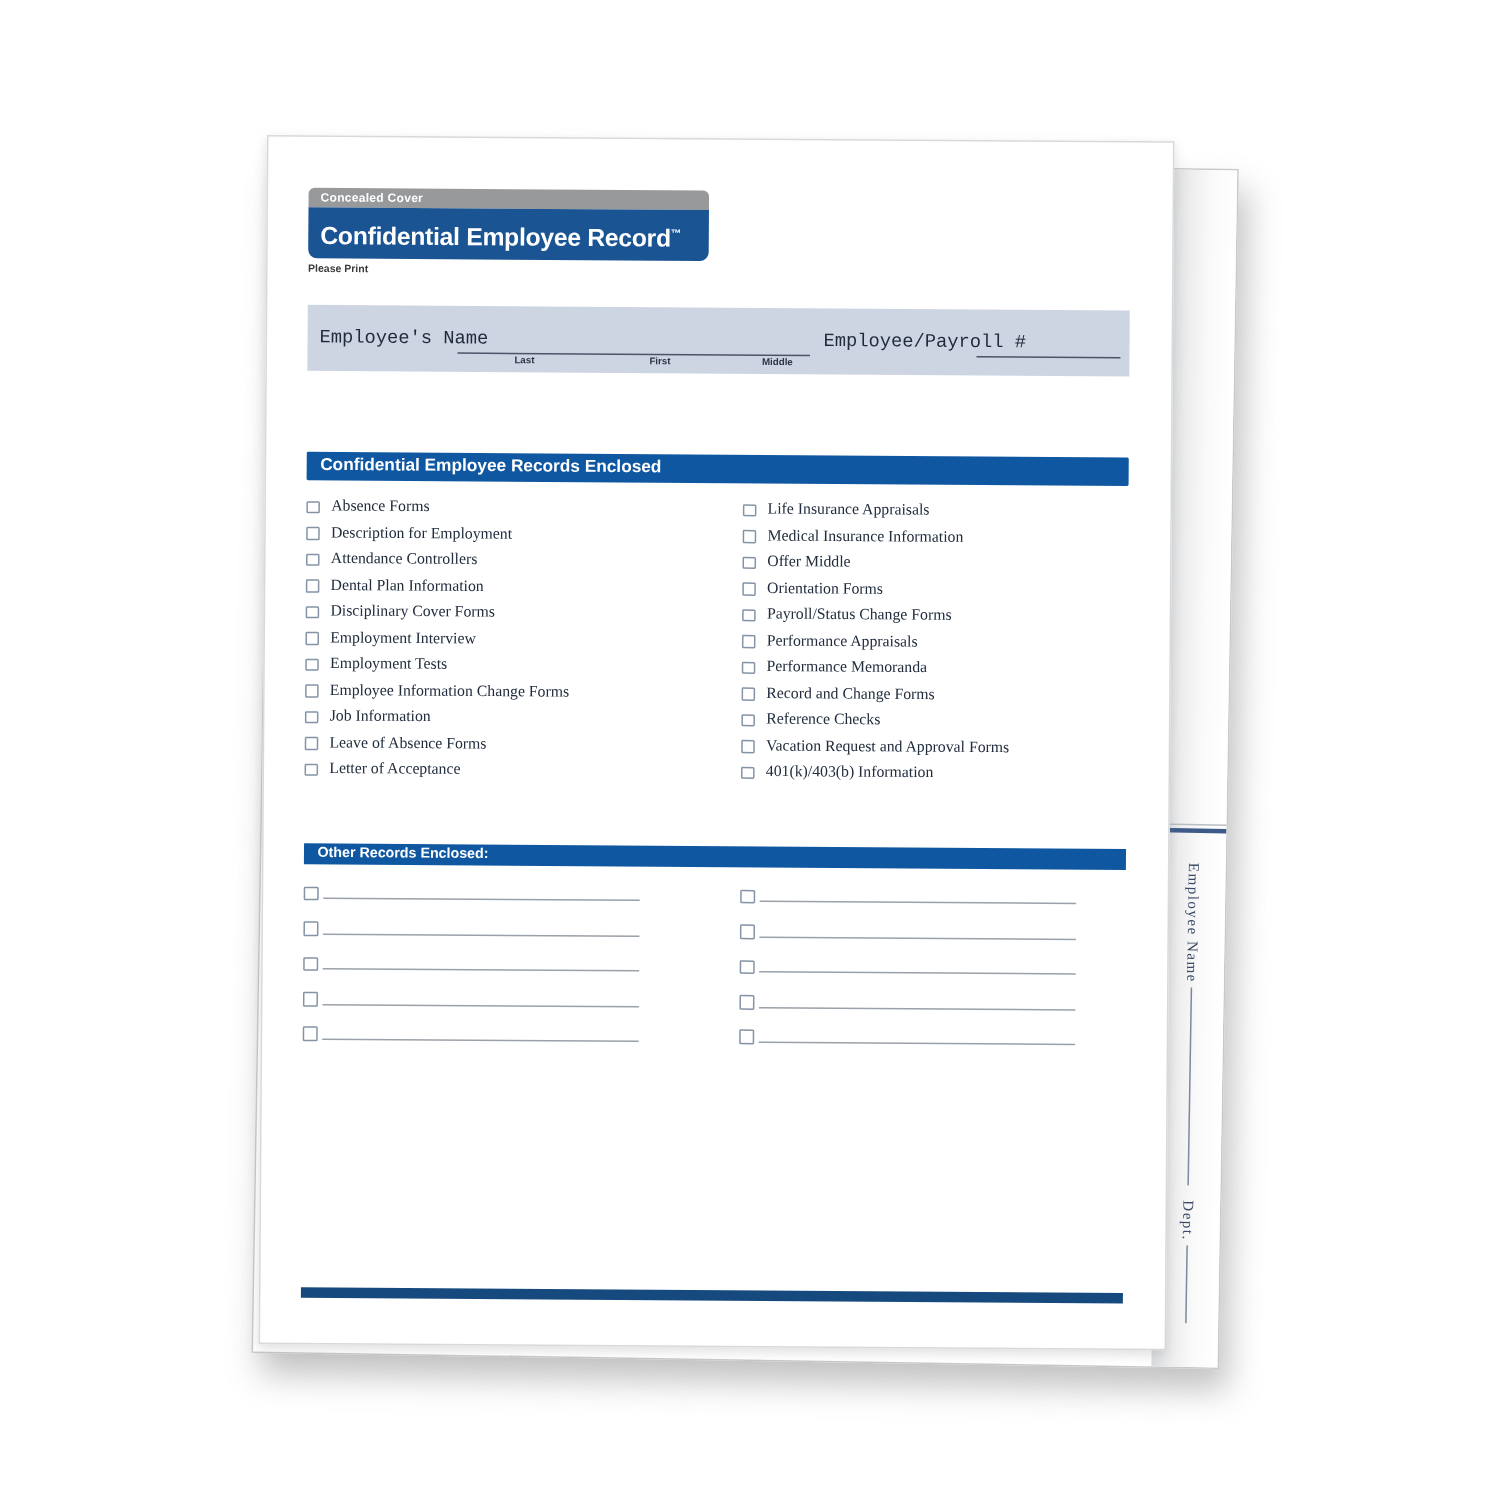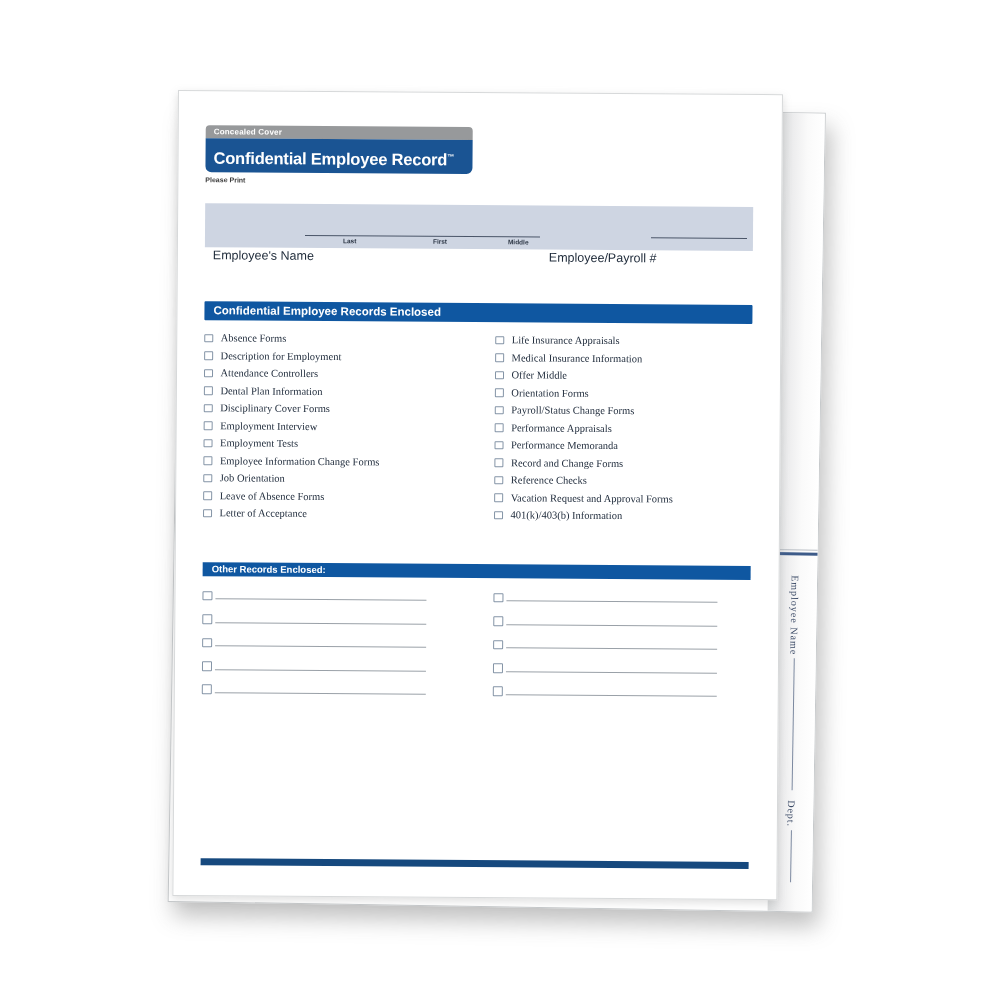--- a/index.html
+++ b/index.html
@@ -28,21 +28,21 @@
     border:1px solid #d7d9da;box-shadow:0 3px 8px rgba(140,140,140,.28);}
 
   .cover-tag{position:absolute;left:27px;top:34px;width:267px;height:13px;border-radius:4px 4px 0 0;
     color:#fff;font-size:8px;font-weight:bold;line-height:13px;padding-left:8px;letter-spacing:.2px;}
   .banner{position:absolute;left:27px;top:47px;width:267px;height:34px;border-radius:0 0 6px 6px;
     color:#fff;font-size:16.5px;font-weight:bold;line-height:34px;padding-left:8px;letter-spacing:-.2px;}
   .banner sup{font-size:7px;vertical-align:super;letter-spacing:0;}
   .please-print{position:absolute;left:27px;top:85px;font-size:7px;font-weight:bold;color:#3a3a3a;}
 
   .name-band{position:absolute;left:27px;top:112px;width:548px;height:44px;}
-  .nb-text{position:absolute;font-family:Liberation Sans, sans-serif;font-size:12.5px;color:#1f2b3a;margin-top:30px;}
+  .nb-text{position:absolute;font-family:Liberation Mono, monospace;font-size:12.5px;color:#1f2b3a;}
   .nb-name{left:8px;top:15px;}
   .nb-payroll{left:344px;top:15px;}
   .nb-line{position:absolute;height:1px;background:#4a5568;}
   .nb-line.l1{left:100px;top:31px;width:235px;}
   .nb-line.l2{left:446px;top:31px;width:96px;}
   .nb-sub{position:absolute;top:33px;font-size:6.5px;font-weight:bold;color:#2c3645;}
   .nb-sub.last{left:138px;}.nb-sub.first{left:228px;}.nb-sub.middle{left:303px;}
 
   .section-bar{position:absolute;left:27px;top:210px;width:548px;height:19px;color:#fff;
     font-size:11.5px;font-weight:bold;line-height:19px;padding-left:9px;border-radius:1px;}
@@ -146,21 +146,21 @@
               <span class="chk-label">Employment Tests</span>
             </div>
 
             <div class="chk-row">
               <span class="chk"></span>
               <span class="chk-label">Employee Information Change Forms</span>
             </div>
 
             <div class="chk-row">
               <span class="chk"></span>
-              <span class="chk-label">Job Orientation</span>
+              <span class="chk-label">Job Information</span>
             </div>
 
             <div class="chk-row">
               <span class="chk"></span>
               <span class="chk-label">Leave of Absence Forms</span>
             </div>
 
             <div class="chk-row">
               <span class="chk"></span>
               <span class="chk-label">Letter of Acceptance</span>

